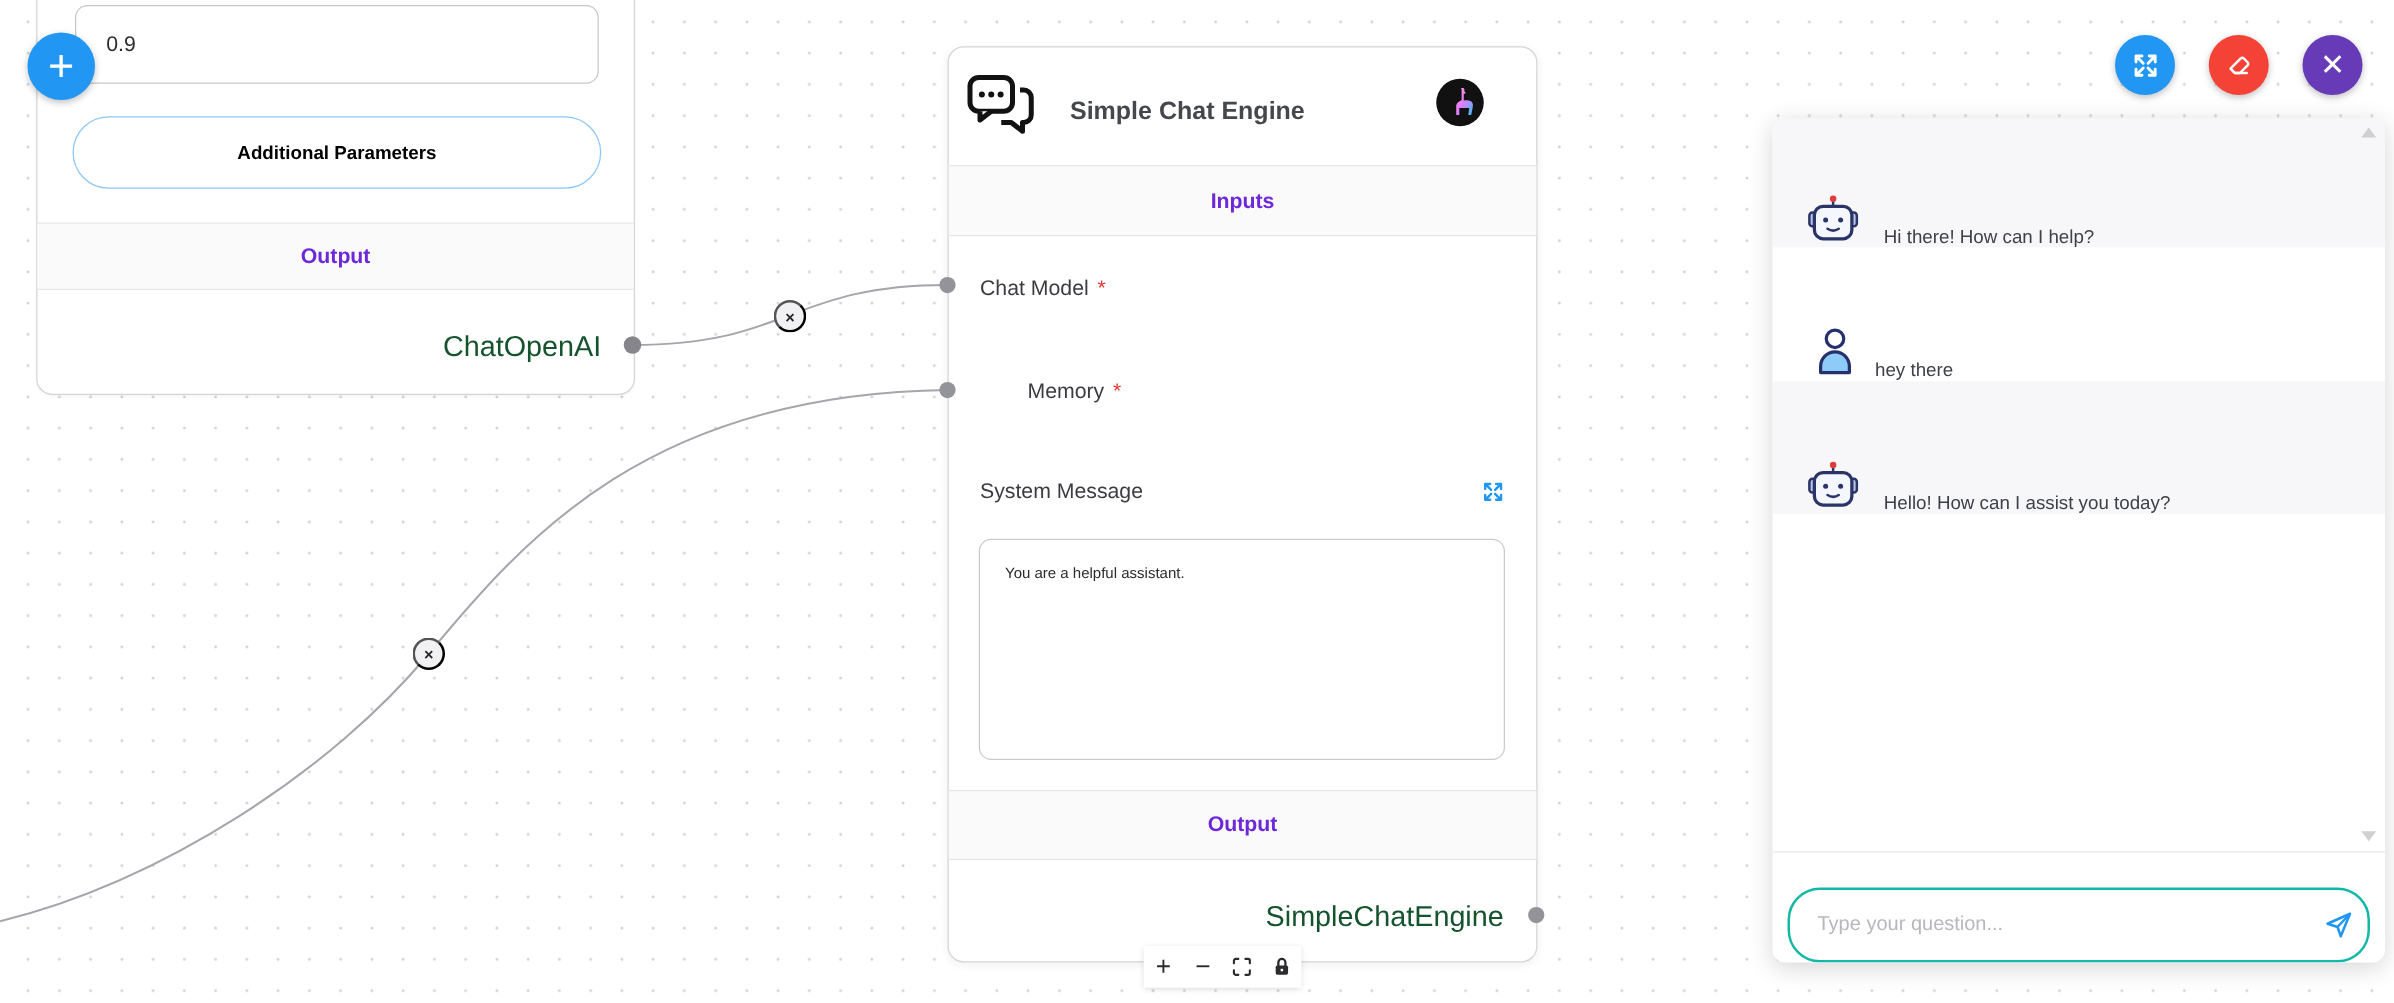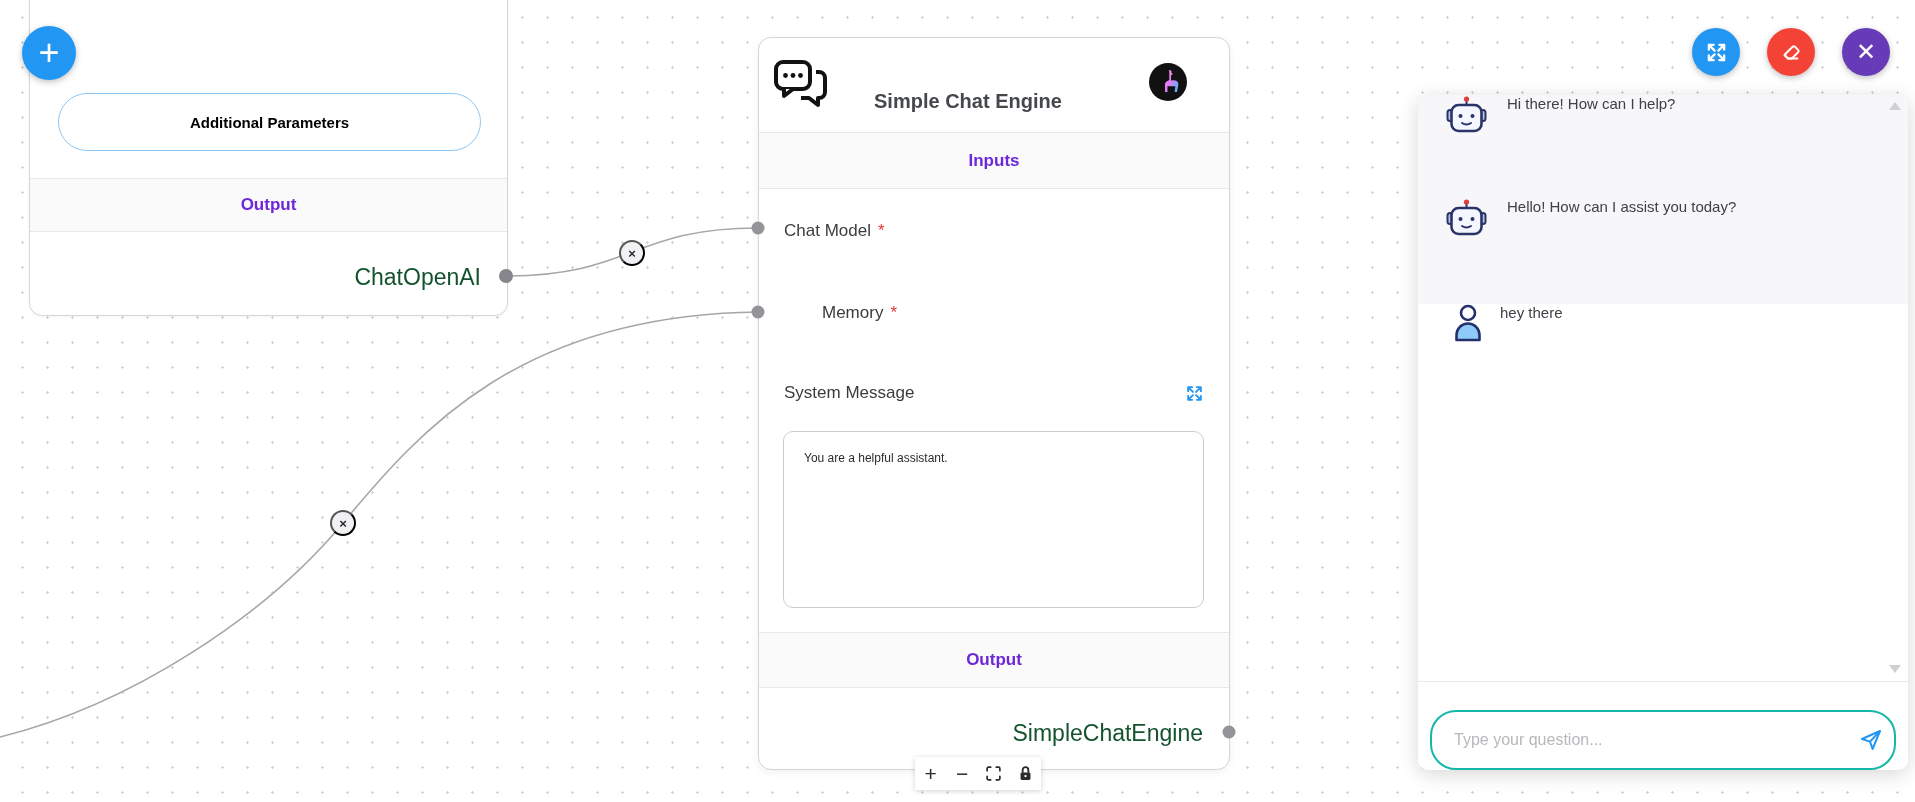--- a/index.html
+++ b/index.html
@@ -33,22 +33,22 @@
     font-family:Liberation Sans, sans-serif; }
   .left-output-band { top:237px; height:54px; }
   .left-anchor-row { position:absolute; right:26px; top:310px; height:52px;
     display:flex; align-items:center; }
 
   
   .center-node { left:758px; top:37px; width:472px; height:733px;
     box-shadow:0 2px 8px rgba(0,0,0,.06); }
   .cn-header { position:absolute; left:0; top:0; right:0; height:94px; }
   .cn-icon { position:absolute; left:13px; top:20px; }
-  .cn-title { position:absolute; left:97px; top:16px; height:94px; display:flex;
-    align-items:center; font-size:20px; font-weight:700; color:#44474c;margin-left:18px; }
+  .cn-title { position:absolute; left:97px; top:4px; height:94px; display:flex;
+    align-items:center; font-size:20px; font-weight:700; color:#44474c; }
   .cn-avatar { position:absolute; left:390px; top:25px; width:38px; height:38px;
     border-radius:50%; background:#111; display:flex; align-items:center;
     justify-content:center; }
   .cn-inputs-band { top:94px; height:57px; }
   .input-row { position:absolute; left:25px; right:25px; height:34px;
     display:flex; align-items:center; font-size:17px; color:#3b3c40; }
   .req-star { color:#e53935; margin-left:7px; font-size:17px; }
   .row-chatmodel { top:176px; }
   .row-memory  { top:258px;margin-left:38px; }
   .row-sysmsg  { top:338px; }
@@ -84,21 +84,21 @@
     background:#fff; box-shadow:0 1px 5px rgba(0,0,0,.18); display:flex;
     z-index:4; }
   .ctrl-btn { width:31.5px; height:33px; display:flex; align-items:center;
     justify-content:center; cursor:pointer; color:#2b2b2e; font-size:21px;
     background:#fff; border:none; font-family:"Liberation Sans", sans-serif; }
 
   
   .chat-panel { position:absolute; left:1418px; top:95px; width:490px; height:675px;
     background:#fff; border-radius:10px; z-index:5; overflow:hidden;
     box-shadow:0 4px 20px rgba(0,0,0,.16); }
-  .msg { display:flex; align-items:flex-start; padding-left:28px; }
+  .msg { display:flex; align-items:flex-end; padding-left:28px; }
   .msg .txt { margin-left:20px; font-size:15px; color:#3e4146; }
   .msg-bot { background:#f7f7f9; }
   .msg-user { background:#ffffff; }
   .m1 { height:103px; } .m2 { height:107px; } .m3 { height:106px; }
   .chat-divider { position:absolute; left:0; right:0; top:586px; height:1px;
     background:#e9e9ec; }
   .chat-input-row { position:absolute; left:12px; top:615px; width:466px; height:60px;
     border:2px solid #14b8a6; border-radius:26px; display:flex; align-items:center; }
   .chat-input { flex:1; border:none; outline:none; height:100%; background:transparent;
     font-size:16px; color:#3a3a3e; padding-left:22px;
@@ -110,20 +110,21 @@
     border-left:6px solid transparent; border-right:6px solid transparent; }
   .scroll-up { top:7px; border-bottom:8px solid #cfcfd4; }
   .scroll-down { top:570px; border-top:8px solid #cfcfd4; }
 </style>
 </head>
 <body>
 
 <div class="canvas"></div>
 
 <div class="node left-node">
+  <input class="param-input" value="0.9" style="">
   <button class="add-params-btn">Additional Parameters</button>
   <div class="section-band left-output-band">Output</div>
   <div class="left-anchor-row">
     <span class="anchor-text">ChatOpenAI</span>
   </div>
 </div>
 
 <div class="node center-node">
   <div class="cn-header">
     <span class="cn-icon">
@@ -247,46 +248,46 @@
         <circle cx="20.5" cy="4" r="2.6" fill="#e23b3b"></circle>
         <rect x="5.5" y="10" width="30" height="26" rx="7" fill="#f4f7ff" stroke="#2a3467" stroke-width="2.6"></rect>
         <circle cx="14.5" cy="21" r="2" fill="#2a3467"></circle>
         <circle cx="26.5" cy="21" r="2" fill="#2a3467"></circle>
         <path d="M16 28 Q20.5 31 25 28" stroke="#2a3467" stroke-width="2" fill="none" stroke-linecap="round"></path>
       </svg>
     </span>
     <span class="txt">Hi there! How can I help?</span>
   </div>
 
+  <div class="msg msg-user m2">
+    <span style="margin-left:8px;">
+      <svg width="28" height="38" viewBox="0 0 28 38">
+        <circle cx="14" cy="9" r="7" fill="#fff" stroke="#26306b" stroke-width="2.6"></circle>
+        <path d="M2.5 36 v-5 a11.5 11.5 0 0 1 23 0 v5 z" fill="#8ecbf9" stroke="#26306b" stroke-width="2.6" stroke-linejoin="round"></path>
+      </svg>
+    </span>
+    <span class="txt" style="margin-left:18px;">hey there</span>
+  </div>
+
   <div class="msg msg-bot m3">
     <span>
       <svg width="41" height="38" viewBox="0 0 41 38">
         <rect x="1.5" y="15" width="5" height="11" rx="2.5" fill="#b9c3e6" stroke="#2a3467" stroke-width="2"></rect>
         <rect x="34.5" y="15" width="5" height="11" rx="2.5" fill="#b9c3e6" stroke="#2a3467" stroke-width="2"></rect>
         <line x1="20.5" y1="10" x2="20.5" y2="5" stroke="#2a3467" stroke-width="2"></line>
         <circle cx="20.5" cy="4" r="2.6" fill="#e23b3b"></circle>
         <rect x="5.5" y="10" width="30" height="26" rx="7" fill="#f4f7ff" stroke="#2a3467" stroke-width="2.6"></rect>
         <circle cx="14.5" cy="21" r="2" fill="#2a3467"></circle>
         <circle cx="26.5" cy="21" r="2" fill="#2a3467"></circle>
         <path d="M16 28 Q20.5 31 25 28" stroke="#2a3467" stroke-width="2" fill="none" stroke-linecap="round"></path>
       </svg>
     </span>
     <span class="txt">Hello! How can I assist you today?</span>
   </div>
 
-  <div class="msg msg-user m2">
-    <span style="margin-left:8px;">
-      <svg width="28" height="38" viewBox="0 0 28 38">
-        <circle cx="14" cy="9" r="7" fill="#fff" stroke="#26306b" stroke-width="2.6"></circle>
-        <path d="M2.5 36 v-5 a11.5 11.5 0 0 1 23 0 v5 z" fill="#8ecbf9" stroke="#26306b" stroke-width="2.6" stroke-linejoin="round"></path>
-      </svg>
-    </span>
-    <span class="txt" style="margin-left:18px;">hey there</span>
-  </div>
-
   <span class="scroll-arrow scroll-up"></span>
   <span class="scroll-arrow scroll-down"></span>
 
   <div class="chat-divider"></div>
 
   <div class="chat-input-row">
     <input class="chat-input" type="text" placeholder="Type your question..." style="">
     <button class="send-btn">
       <svg width="24" height="24" viewBox="0 0 24 24" stroke="#2196f3" stroke-width="2" fill="none" stroke-linejoin="round">
         <path d="M21 3 L3 11 l8 2.6 L13.6 21 Z"></path>

